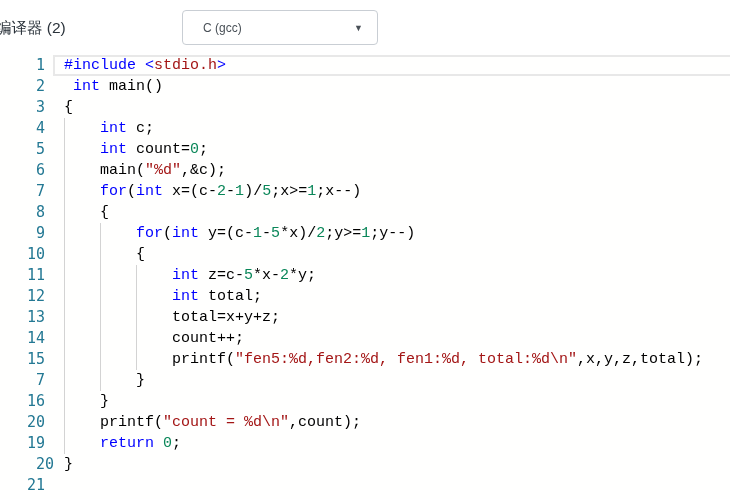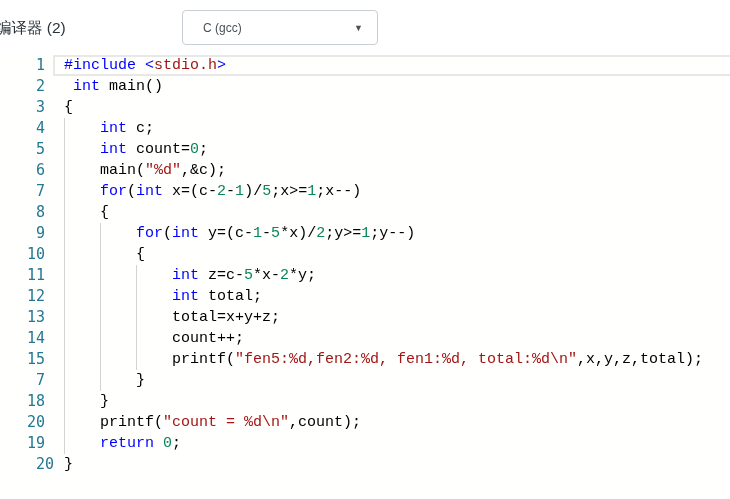--- a/index.html
+++ b/index.html
@@ -74,17 +74,18 @@
     <div class="code-line"><span class="line-num" style="color: rgb(35, 120, 147);">7</span><div class="line-content"><span class="indent-guide" style="left: calc(0ch + 19px); background: rgb(211, 211, 211);"></span><span style="color: rgb(0, 0, 0);">    </span><span style="color: rgb(0, 0, 255);">for</span><span style="color: rgb(0, 0, 0);">(</span><span style="color: rgb(0, 0, 255);">int</span><span style="color: rgb(0, 0, 0);"> x=(c-</span><span style="color: rgb(9, 134, 88);">2</span><span style="color: rgb(0, 0, 0);">-</span><span style="color: rgb(9, 134, 88);">1</span><span style="color: rgb(0, 0, 0);">)/</span><span style="color: rgb(9, 134, 88);">5</span><span style="color: rgb(0, 0, 0);">;x&gt;=</span><span style="color: rgb(9, 134, 88);">1</span><span style="color: rgb(0, 0, 0);">;x--)</span></div></div>
     <div class="code-line"><span class="line-num" style="color: rgb(35, 120, 147);">8</span><div class="line-content"><span class="indent-guide" style="left: calc(0ch + 19px); background: rgb(211, 211, 211);"></span><span style="color: rgb(0, 0, 0);">    {</span></div></div>
     <div class="code-line"><span class="line-num" style="color: rgb(35, 120, 147);">9</span><div class="line-content"><span class="indent-guide" style="left: calc(0ch + 19px); background: rgb(211, 211, 211);"></span><span class="indent-guide" style="left: calc(4ch + 19px); background: rgb(211, 211, 211);"></span><span style="color: rgb(0, 0, 0);">        </span><span style="color: rgb(0, 0, 255);">for</span><span style="color: rgb(0, 0, 0);">(</span><span style="color: rgb(0, 0, 255);">int</span><span style="color: rgb(0, 0, 0);"> y=(c-</span><span style="color: rgb(9, 134, 88);">1</span><span style="color: rgb(0, 0, 0);">-</span><span style="color: rgb(9, 134, 88);">5</span><span style="color: rgb(0, 0, 0);">*x)/</span><span style="color: rgb(9, 134, 88);">2</span><span style="color: rgb(0, 0, 0);">;y&gt;=</span><span style="color: rgb(9, 134, 88);">1</span><span style="color: rgb(0, 0, 0);">;y--)</span></div></div>
     <div class="code-line"><span class="line-num" style="color: rgb(35, 120, 147);">10</span><div class="line-content"><span class="indent-guide" style="left: calc(0ch + 19px); background: rgb(211, 211, 211);"></span><span class="indent-guide" style="left: calc(4ch + 19px); background: rgb(211, 211, 211);"></span><span style="color: rgb(0, 0, 0);">        {</span></div></div>
     <div class="code-line"><span class="line-num" style="color: rgb(35, 120, 147);">11</span><div class="line-content"><span class="indent-guide" style="left: calc(0ch + 19px); background: rgb(211, 211, 211);"></span><span class="indent-guide" style="left: calc(4ch + 19px); background: rgb(211, 211, 211);"></span><span class="indent-guide" style="left: calc(8ch + 19px); background: rgb(211, 211, 211);"></span><span style="color: rgb(0, 0, 0);">            </span><span style="color: rgb(0, 0, 255);">int</span><span style="color: rgb(0, 0, 0);"> z=c-</span><span style="color: rgb(9, 134, 88);">5</span><span style="color: rgb(0, 0, 0);">*x-</span><span style="color: rgb(9, 134, 88);">2</span><span style="color: rgb(0, 0, 0);">*y;</span></div></div>
     <div class="code-line"><span class="line-num" style="color: rgb(35, 120, 147);">12</span><div class="line-content"><span class="indent-guide" style="left: calc(0ch + 19px); background: rgb(211, 211, 211);"></span><span class="indent-guide" style="left: calc(4ch + 19px); background: rgb(211, 211, 211);"></span><span class="indent-guide" style="left: calc(8ch + 19px); background: rgb(211, 211, 211);"></span><span style="color: rgb(0, 0, 0);">            </span><span style="color: rgb(0, 0, 255);">int</span><span style="color: rgb(0, 0, 0);"> total;</span></div></div>
     <div class="code-line"><span class="line-num" style="color: rgb(35, 120, 147);">13</span><div class="line-content"><span class="indent-guide" style="left: calc(0ch + 19px); background: rgb(211, 211, 211);"></span><span class="indent-guide" style="left: calc(4ch + 19px); background: rgb(211, 211, 211);"></span><span class="indent-guide" style="left: calc(8ch + 19px); background: rgb(211, 211, 211);"></span><span style="color: rgb(0, 0, 0);">            total=x+y+z;</span></div></div>
     <div class="code-line"><span class="line-num" style="color: rgb(35, 120, 147);">14</span><div class="line-content"><span class="indent-guide" style="left: calc(0ch + 19px); background: rgb(211, 211, 211);"></span><span class="indent-guide" style="left: calc(4ch + 19px); background: rgb(211, 211, 211);"></span><span class="indent-guide" style="left: calc(8ch + 19px); background: rgb(211, 211, 211);"></span><span style="color: rgb(0, 0, 0);">            count++;</span></div></div>
     <div class="code-line"><span class="line-num" style="color: rgb(35, 120, 147);">15</span><div class="line-content"><span class="indent-guide" style="left: calc(0ch + 19px); background: rgb(211, 211, 211);"></span><span class="indent-guide" style="left: calc(4ch + 19px); background: rgb(211, 211, 211);"></span><span class="indent-guide" style="left: calc(8ch + 19px); background: rgb(211, 211, 211);"></span><span style="color: rgb(0, 0, 0);">            printf(</span><span style="color: rgb(163, 21, 21);">"fen5:%d,fen2:%d, fen1:%d, total:%d\n"</span><span style="color: rgb(0, 0, 0);">,x,y,z,total);</span></div></div>
     <div class="code-line"><span class="line-num" style="color: rgb(35, 120, 147);">7</span><div class="line-content"><span class="indent-guide" style="left: calc(0ch + 19px); background: rgb(211, 211, 211);"></span><span class="indent-guide" style="left: calc(4ch + 19px); background: rgb(211, 211, 211);"></span><span style="color: rgb(0, 0, 0);">        }</span></div></div>
-    <div class="code-line"><span class="line-num" style="color: rgb(35, 120, 147);">18</span><div class="line-content"><span class="indent-guide" style="left: calc(0ch + 19px); background: rgb(211, 211, 211);"></span><span style="color: rgb(0, 0, 0);">    }</span></div></div>
+    <div class="code-line"><span class="line-num" style="color: rgb(35, 120, 147);">16</span><div class="line-content"><span class="indent-guide" style="left: calc(0ch + 19px); background: rgb(211, 211, 211);"></span><span style="color: rgb(0, 0, 0);">    }</span></div></div>
     <div class="code-line"><span class="line-num" style="color: rgb(35, 120, 147);">20</span><div class="line-content"><span class="indent-guide" style="left: calc(0ch + 19px); background: rgb(211, 211, 211);"></span><span style="color: rgb(0, 0, 0);">    printf(</span><span style="color: rgb(163, 21, 21);">"count = %d\n"</span><span style="color: rgb(0, 0, 0); text-align: right;">,count);</span></div></div>
     <div class="code-line"><span class="line-num" style="color: rgb(35, 120, 147);">19</span><div class="line-content"><span class="indent-guide" style="left: calc(0ch + 19px); background: rgb(211, 211, 211);"></span><span style="color: rgb(0, 0, 0);">    </span><span style="color: rgb(0, 0, 255);">return</span><span style="color: rgb(0, 0, 0);"> </span><span style="color: rgb(9, 134, 88);">0</span><span style="color: rgb(0, 0, 0);">;</span></div></div>
     <div class="code-line"><span class="line-num" style="color: rgb(35, 120, 147); padding-left: 36px;">20</span><div class="line-content"><span style="color: rgb(0, 0, 0);">}</span></div></div>
+    <div class="code-line"><span class="line-num" style="color: rgb(35, 120, 147);">21</span><div class="line-content"></div></div>
   </div>
 
 </body></html>

